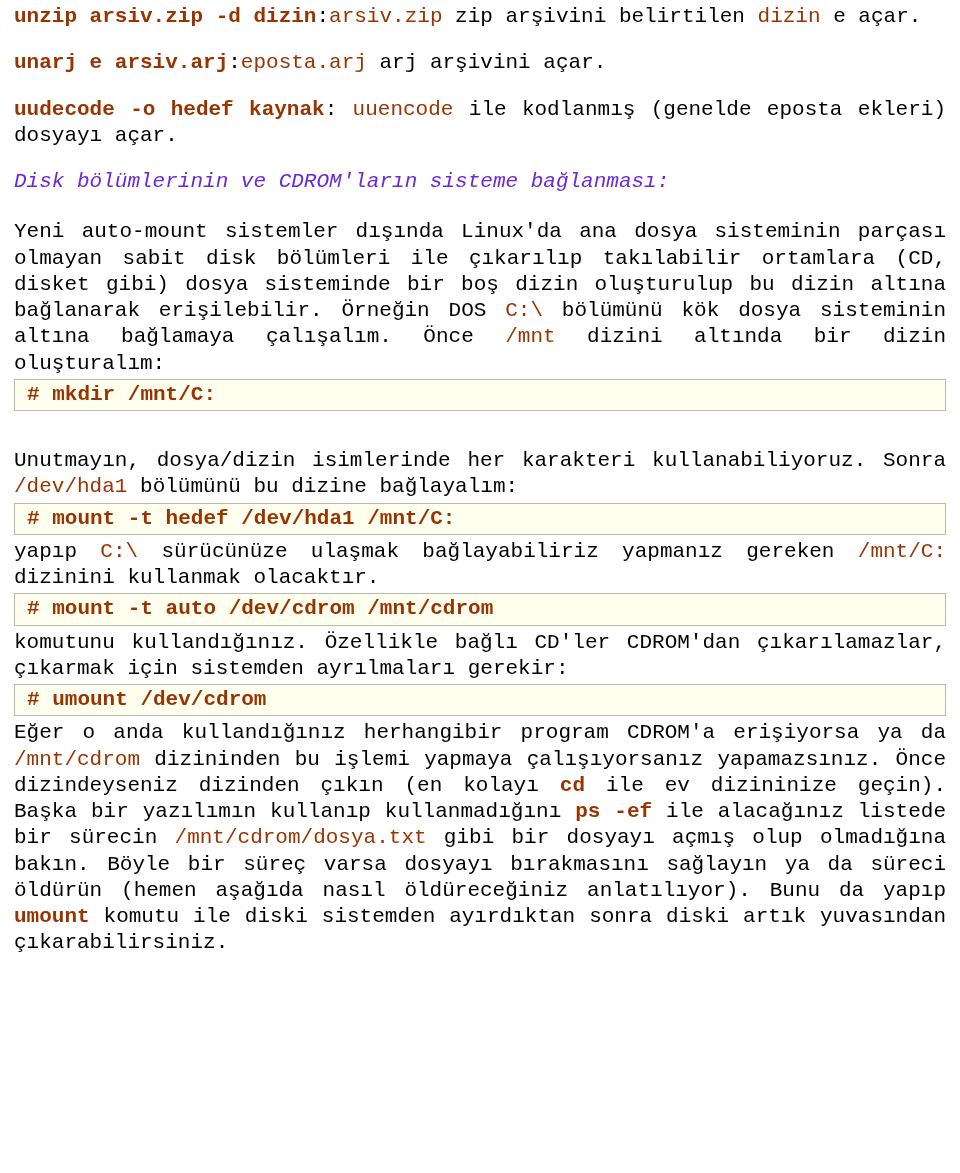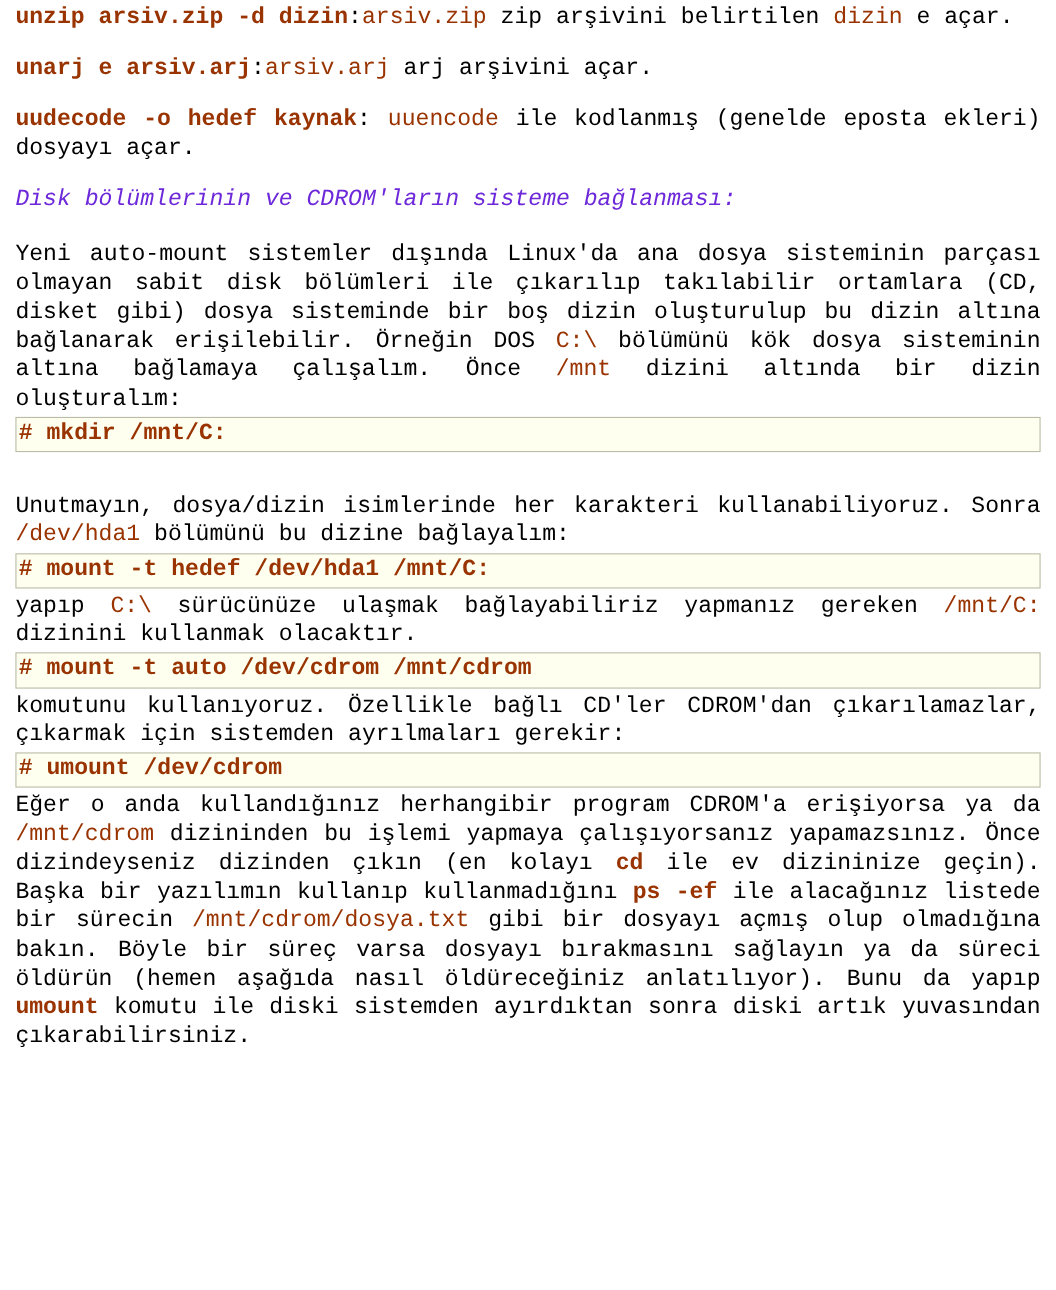--- a/index.html
+++ b/index.html
@@ -21,36 +21,36 @@
   .brown { color: #993300; }
   .b     { font-weight: bold; margin-top: 47px; }
   .hd {
     font-style: italic;
     color: #6d28d9;
     margin: 0 0 20px 0;
   }
   .box {
     border: 1px solid #bba;
     background: #fffff0;
-    padding: 2px 2px;
+    padding: 2px 12px;
     margin: 2px 0 4px 0;
     color: #993300;
     font-weight: bold;
     text-align: left;
   }
 </style>
 </head>
 <body>
 
 <p>
   <span class="b brown">unzip arsiv.zip -d dizin</span><span>:</span><span class="brown">arsiv.zip</span><span> zip arşivini belirtilen </span><span class="brown">dizin</span><span> e açar.</span>
 </p>
 
 <p>
-  <span class="b brown">unarj e arsiv.arj</span><span>:</span><span class="brown">arsiv.arj</span><span> arj arşivini açar.</span>
+  <span class="b brown">unarj e arsiv.arj</span><span>:</span><span class="brown">eposta.arj</span><span> arj arşivini açar.</span>
 </p>
 
 <p>
   <span class="b brown">uudecode -o hedef kaynak</span><span>: </span><span class="brown">uuencode</span><span> ile kodlanmış (genelde eposta ekleri) dosyayı açar.</span>
 </p>
 
 <div class="hd">Disk bölümlerinin ve CDROM'ların sisteme bağlanması:</div>
 
 <div style="text-align:justify;margin-top:24px;">
   <span>Yeni auto-mount sistemler dışında Linux'da ana dosya sisteminin parçası olmayan sabit disk bölümleri ile çıkarılıp takılabilir ortamlara (CD, disket gibi) dosya sisteminde bir boş dizin oluşturulup bu dizin altına bağlanarak erişilebilir. Örneğin DOS </span><span class="brown">C:\</span><span> bölümünü kök dosya sisteminin altına bağlamaya çalışalım. Önce </span><span class="brown">/mnt</span><span> dizini altında bir dizin oluşturalım:</span>
@@ -63,19 +63,19 @@
 </div>
 
 <div class="box"># mount -t hedef /dev/hda1 /mnt/C:</div>
 
 <div style="text-align:justify;">
   <span>yapıp </span><span class="brown">C:\</span><span> sürücünüze ulaşmak bağlayabiliriz yapmanız gereken </span><span class="brown">/mnt/C:</span><span> dizinini kullanmak olacaktır.</span><br>
 </div>
 
 <div class="box"># mount -t auto /dev/cdrom /mnt/cdrom</div>
 
-<div style="text-align:justify;">komutunu kullanıyoruz. Özellikle bağlı CD'ler CDROM'dan çıkarılamazlar, çıkarmak için sistemden ayrılmaları gerekir:</div>
+<div style="text-align:justify;">komutunu kullandığınız. Özellikle bağlı CD'ler CDROM'dan çıkarılamazlar, çıkarmak için sistemden ayrılmaları gerekir:</div>
 
 <div class="box"># umount /dev/cdrom</div>
 
 <div style="text-align:justify;">
   <span>Eğer o anda kullandığınız herhangibir program CDROM'a erişiyorsa ya da </span><span class="brown">/mnt/cdrom</span><span> dizininden bu işlemi yapmaya çalışıyorsanız yapamazsınız. Önce dizindeyseniz dizinden çıkın (en kolayı </span><span class="b brown">cd</span><span> ile ev dizininize geçin). Başka bir yazılımın kullanıp kullanmadığını </span><span class="b brown">ps -ef</span><span> ile alacağınız listede bir sürecin </span><span class="brown">/mnt/cdrom/dosya.txt</span><span> gibi bir dosyayı açmış olup olmadığına bakın. Böyle bir süreç varsa dosyayı bırakmasını sağlayın ya da süreci öldürün (hemen aşağıda nasıl öldüreceğiniz anlatılıyor). Bunu da yapıp </span><span class="b brown">umount</span><span> komutu ile diski sistemden ayırdıktan sonra diski artık yuvasından çıkarabilirsiniz.</span>
 </div>
 
 </body></html>

